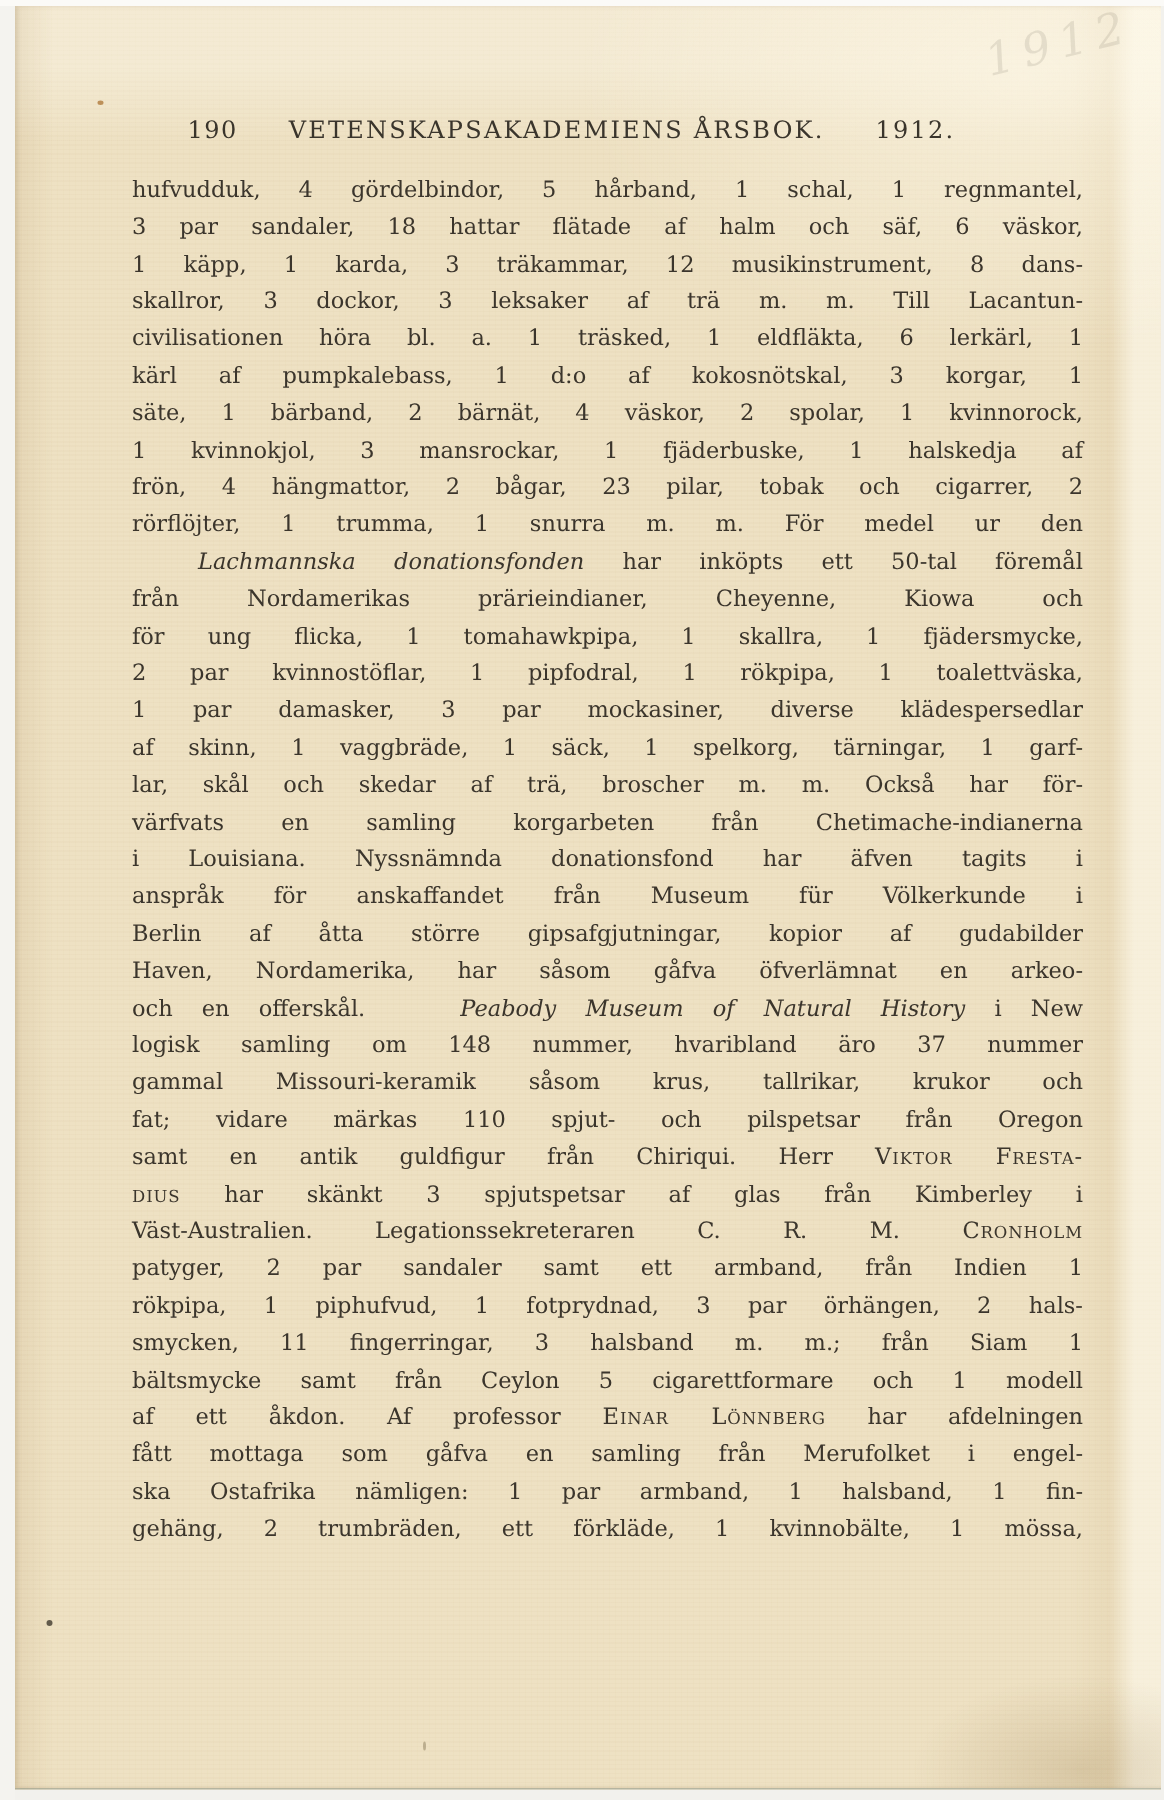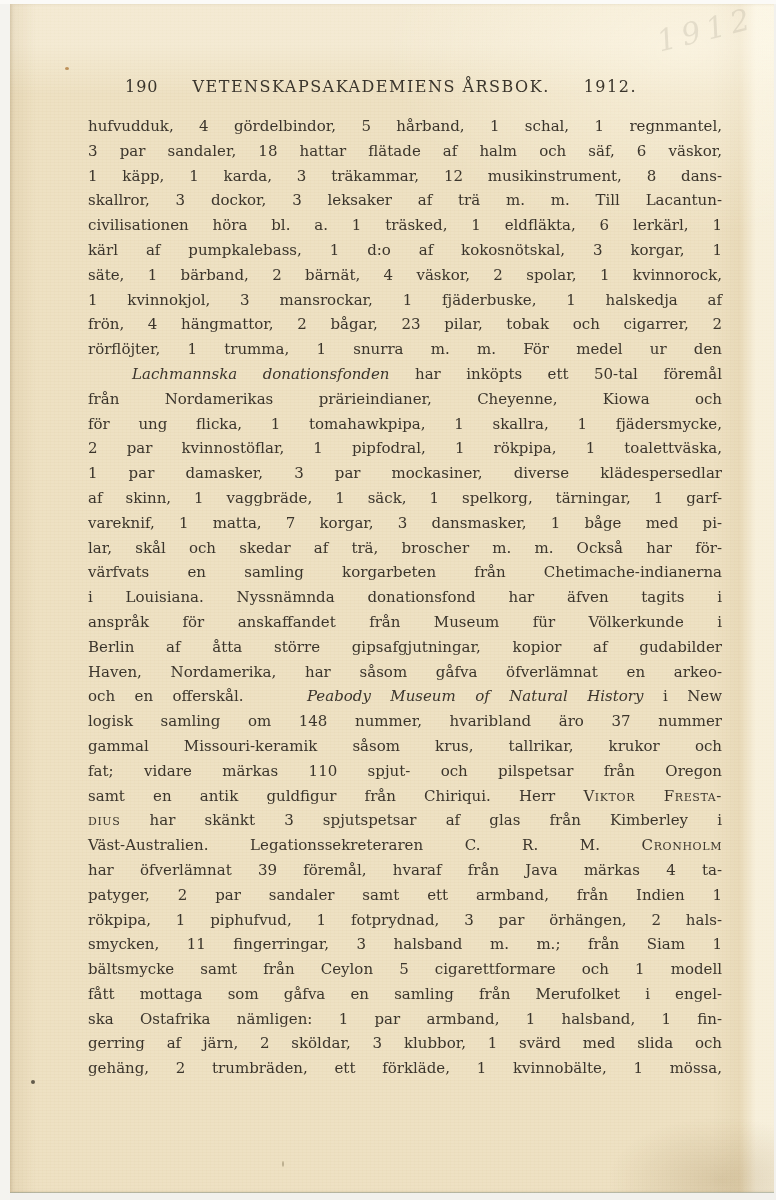--- a/index.html
+++ b/index.html
@@ -98,42 +98,40 @@
       <div class="line"><span class="seg-normal">säte, 1 bärband, 2 bärnät, 4 väskor, 2 spolar, 1 kvinnorock,</span></div>
       <div class="line"><span class="seg-normal">1 kvinnokjol, 3 mansrockar, 1 fjäderbuske, 1 halskedja af</span></div>
       <div class="line"><span class="seg-normal">frön, 4 hängmattor, 2 bågar, 23 pilar, tobak och cigarrer, 2</span></div>
       <div class="line"><span class="seg-normal">rörflöjter, 1 trumma, 1 snurra m. m. För medel ur den</span></div>
       <div class="line"><span class="seg-italic">Lachmannska donationsfonden</span><span class="seg-normal"> har inköpts ett 50-tal föremål</span></div>
       <div class="line"><span class="seg-normal">från Nordamerikas prärieindianer, Cheyenne, Kiowa och</span></div>
       <div class="line"><span class="seg-normal">för ung flicka, 1 tomahawkpipa, 1 skallra, 1 fjädersmycke,</span></div>
       <div class="line"><span class="seg-normal">2 par kvinnostöflar, 1 pipfodral, 1 rökpipa, 1 toalettväska,</span></div>
       <div class="line"><span class="seg-normal">1 par damasker, 3 par mockasiner, diverse klädespersedlar</span></div>
       <div class="line"><span class="seg-normal">af skinn, 1 vaggbräde, 1 säck, 1 spelkorg, tärningar, 1 garf-</span></div>
-      <div class="line"><span class="seg-normal">vareknif, 1 matta, 7 korgar, 3 dansmasker, 1 båge med pi-</span></div>
       <div class="line"><span class="seg-normal">lar, skål och skedar af trä, broscher m. m. Också har för-</span></div>
       <div class="line"><span class="seg-normal">värfvats en samling korgarbeten från Chetimache-indianerna</span></div>
       <div class="line"><span class="seg-normal">i Louisiana. Nyssnämnda donationsfond har äfven tagits i</span></div>
       <div class="line"><span class="seg-normal">anspråk för anskaffandet från Museum für Völkerkunde i</span></div>
       <div class="line"><span class="seg-normal">Berlin af åtta större gipsafgjutningar, kopior af gudabilder</span></div>
       <div class="line"><span class="seg-normal">Haven, Nordamerika, har såsom gåfva öfverlämnat en arkeo-</span></div>
       <div class="line"><span class="seg-normal">och en offerskål. </span><span class="seg-italic">Peabody Museum of Natural History</span><span class="seg-normal"> i New</span></div>
       <div class="line"><span class="seg-normal">logisk samling om 148 nummer, hvaribland äro 37 nummer</span></div>
       <div class="line"><span class="seg-normal">gammal Missouri-keramik såsom krus, tallrikar, krukor och</span></div>
       <div class="line"><span class="seg-normal">fat; vidare märkas 110 spjut- och pilspetsar från Oregon</span></div>
       <div class="line"><span class="seg-normal">samt en antik guldfigur från Chiriqui. Herr </span><span class="seg-smallcaps">Viktor Fresta-</span></div>
       <div class="line"><span class="seg-smallcaps">dius</span><span class="seg-normal"> har skänkt 3 spjutspetsar af glas från Kimberley i</span></div>
       <div class="line"><span class="seg-normal">Väst-Australien. Legationssekreteraren C. R. M. </span><span class="seg-smallcaps">Cronholm</span></div>
-      <div class="line"><span class="seg-normal">har öfverlämnat 39 föremål, hvaraf från Java märkas 4 ta-</span></div>
       <div class="line"><span class="seg-normal">patyger, 2 par sandaler samt ett armband, från Indien 1</span></div>
       <div class="line"><span class="seg-normal">rökpipa, 1 piphufvud, 1 fotprydnad, 3 par örhängen, 2 hals-</span></div>
       <div class="line"><span class="seg-normal">smycken, 11 fingerringar, 3 halsband m. m.; från Siam 1</span></div>
       <div class="line"><span class="seg-normal">bältsmycke samt från Ceylon 5 cigarettformare och 1 modell</span></div>
+      <div class="line"><span class="seg-normal">af ett åkdon. Af professor </span><span class="seg-smallcaps">Einar Lönnberg</span><span class="seg-normal"> har afdelningen</span></div>
       <div class="line"><span class="seg-normal">fått mottaga som gåfva en samling från Merufolket i engel-</span></div>
       <div class="line"><span class="seg-normal">ska Ostafrika nämligen: 1 par armband, 1 halsband, 1 fin-</span></div>
-      <div class="line"><span class="seg-normal">gerring af järn, 2 sköldar, 3 klubbor, 1 svärd med slida och</span></div>
       <div class="line"><span class="seg-normal">gehäng, 2 trumbräden, ett förkläde, 1 kvinnobälte, 1 mössa,</span></div>
     </div>
 
   <div class="speck speck-orange"></div>
   <div class="speck speck-dark"></div>
   <div class="speck speck-faint"></div>
 
 </div>
 
 </body></html>

